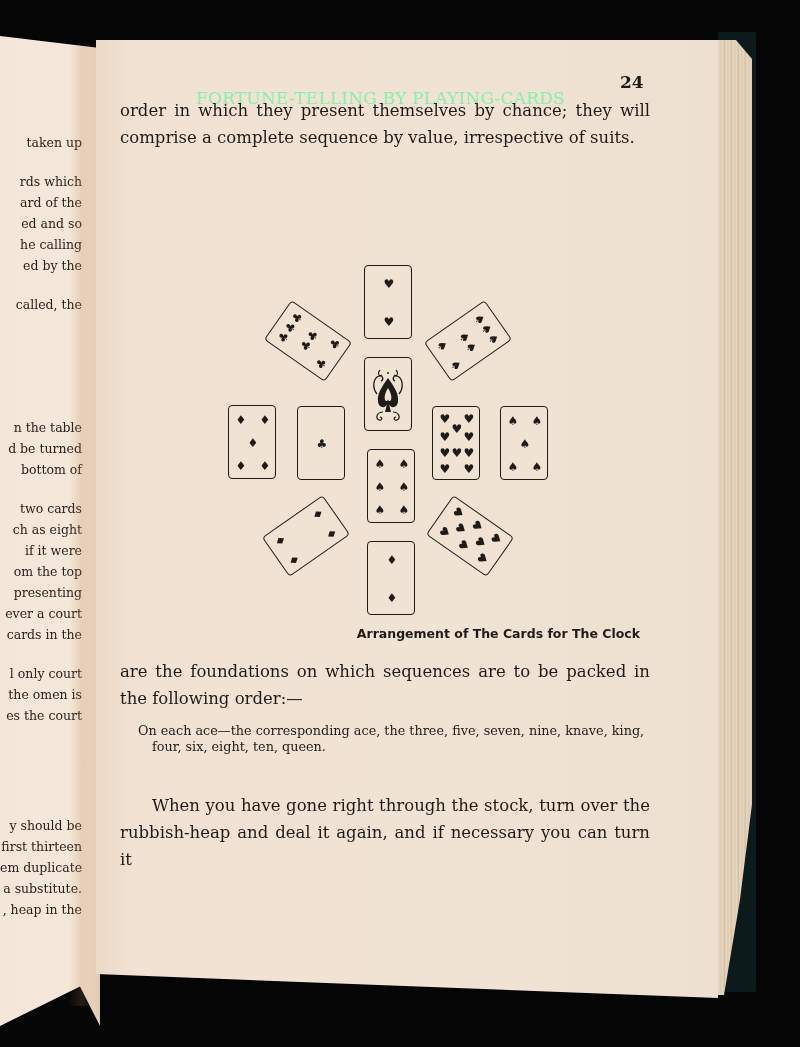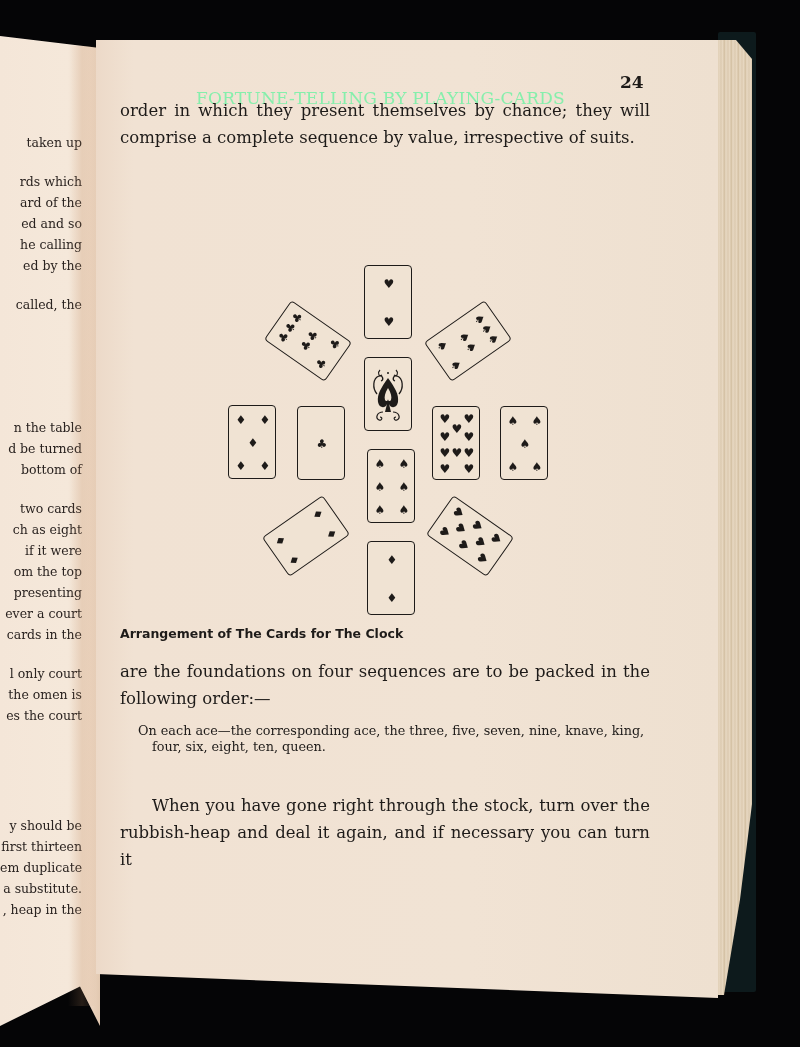--- a/index.html
+++ b/index.html
@@ -48,21 +48,21 @@
     position: absolute; left: 120px; width: 530px; font-size: 16.5px; line-height: 27px;
     color: #1e1b19; text-align: justify;
   }
   .body-text p { margin: 0; }
   .indent { text-indent: 32px; }
   .ext-quote {
     position: absolute; left: 138px; width: 510px; font-size: 12.8px; line-height: 15.5px; color: #1e1b19; margin-top: 8px;
   }
   .ext-quote p { margin: 0 0 1px 0; padding-left: 14px; text-indent: -14px; }
   .caption {
-    position: absolute; top: 626px; left: 120px; width: 520px; text-align: left;
+    position: absolute; top: 626px; left: 120px; width: 520px; text-align: right;
     font-family: "DejaVu Sans", sans-serif; font-weight: bold; font-size: 12.5px; color: #1e1b19;
   }
   .card {
     position: absolute; width: 48px; height: 74px; background: #f0e3d3;
     border: 1.6px solid #1e1b19; border-radius: 4px; box-sizing: border-box;
   }
   .pip {
     position: absolute; font-size: 12px; line-height: 12px; color: #1e1b19;
     transform: translate(-50%, -50%); font-family: "DejaVu Sans", sans-serif;
   }
@@ -203,21 +203,21 @@
     </div>
     <div class="card" title="two of diamonds" style="left: 367px; top: 541px; transform: rotate(0deg);">
       <span class="pip" style="left: 24px; top: 18px;">♦</span>
       <span class="pip" style="left: 24px; top: 56px;">♦</span>
     </div>
   </div>
 
 <div class="caption">Arrangement of The Cards for The Clock</div>
 
 <div class="body-text" style="top:658px;">
-  <p>are the foundations on four sequences are to be packed in the following order:—</p>
+  <p>are the foundations on which sequences are to be packed in the following order:—</p>
 </div>
 
 <div class="ext-quote" style="top:715px;">
   <p>On each ace—the corresponding ace, the three, five, seven, nine, knave, king, four, six, eight, ten, queen.</p>
 </div>
 
 <div class="body-text" style="top:790px;">
   <p class="indent" style="margin-top:2px;">When you have gone right through the stock, turn over the rubbish-heap and deal it again, and if necessary you can turn it</p>
 </div>
 

